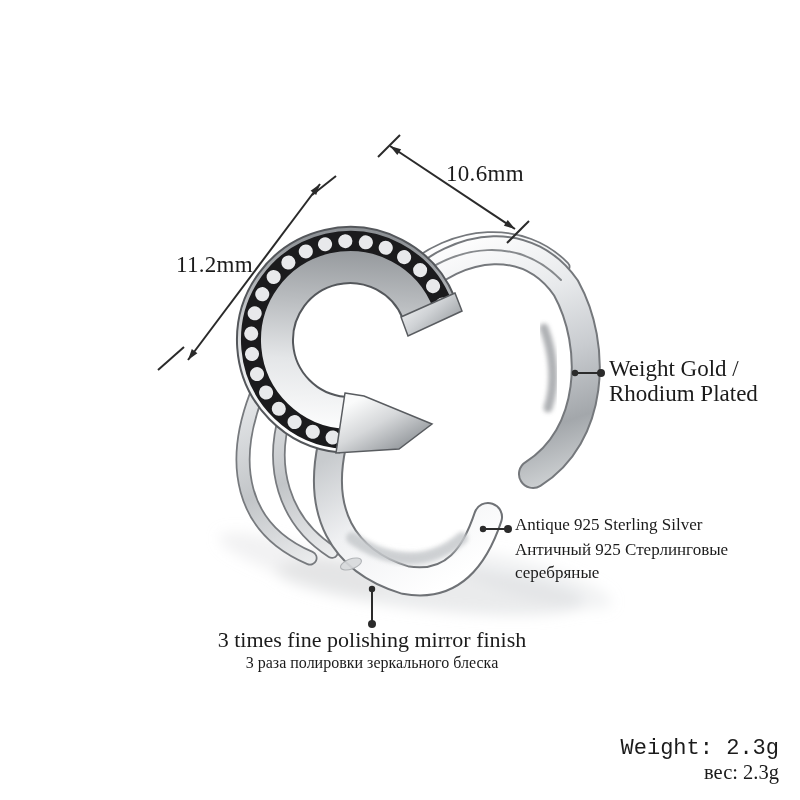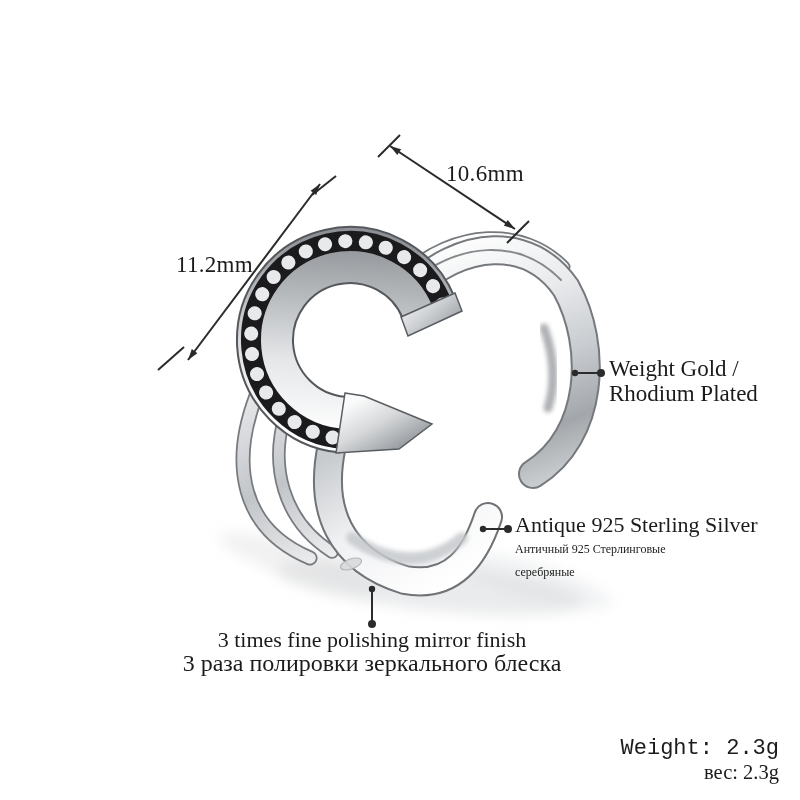--- a/index.html
+++ b/index.html
@@ -2,26 +2,26 @@
 <html><head>
 <meta charset="utf-8">
 <style>
   html,body{margin:0;padding:0;background:#ffffff;}
   .stage{position:relative;width:800px;height:800px;background:#ffffff;overflow:hidden;
          font-family:"Liberation Serif","DejaVu Serif",serif;color:#1b1b1b;}
   .stage svg{position:absolute;left:0;top:0;}
   .ann{position:absolute;white-space:nowrap;}
   .dim-label{font-size:23px;letter-spacing:0.3px;}
   .callout .en{font-size:23px;line-height:25px;}
-  .callout .en2{font-size:22px;line-height:26px;}
+  .callout .en2{font-size:17px;line-height:26px;}
   .callout .ru{font-size:19px;line-height:24px;}
-  .callout .ru2{font-size:12px;line-height:23px;}
+  .callout .ru2{font-size:17px;line-height:23px;}
   #finish-block{width:410px;text-align:center;}
   #finish-block .en2{font-size:22px;line-height:24px;}
-  #finish-block .ru{font-size:24px;line-height:22px;}
+  #finish-block .ru{font-size:16px;line-height:22px;}
   #weight-block{text-align:right;}
   #weight-block .en{font-size:22px;line-height:24px;font-family:Liberation Mono, monospace;}
   #weight-block .ru{font-size:20.5px;line-height:23px;}
 </style>
 </head>
 <body>
 
 <div class="stage">
 
   <svg width="800" height="800" viewBox="0 0 800 800">

